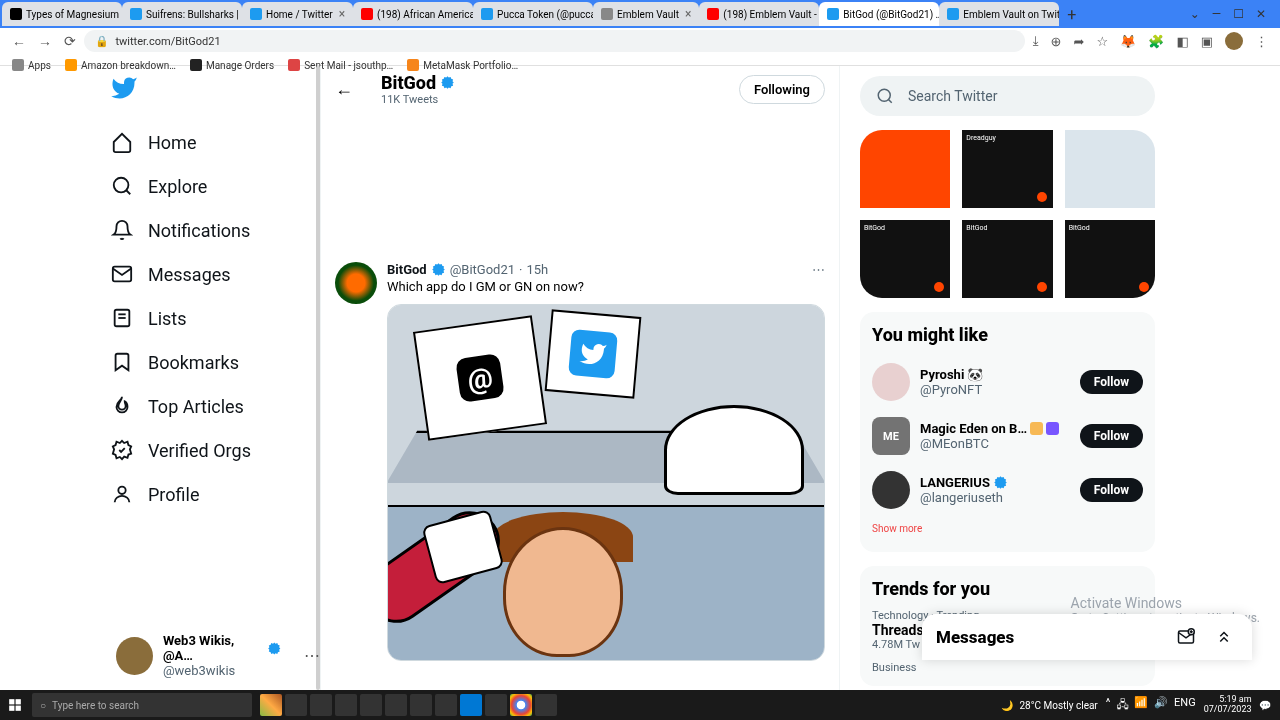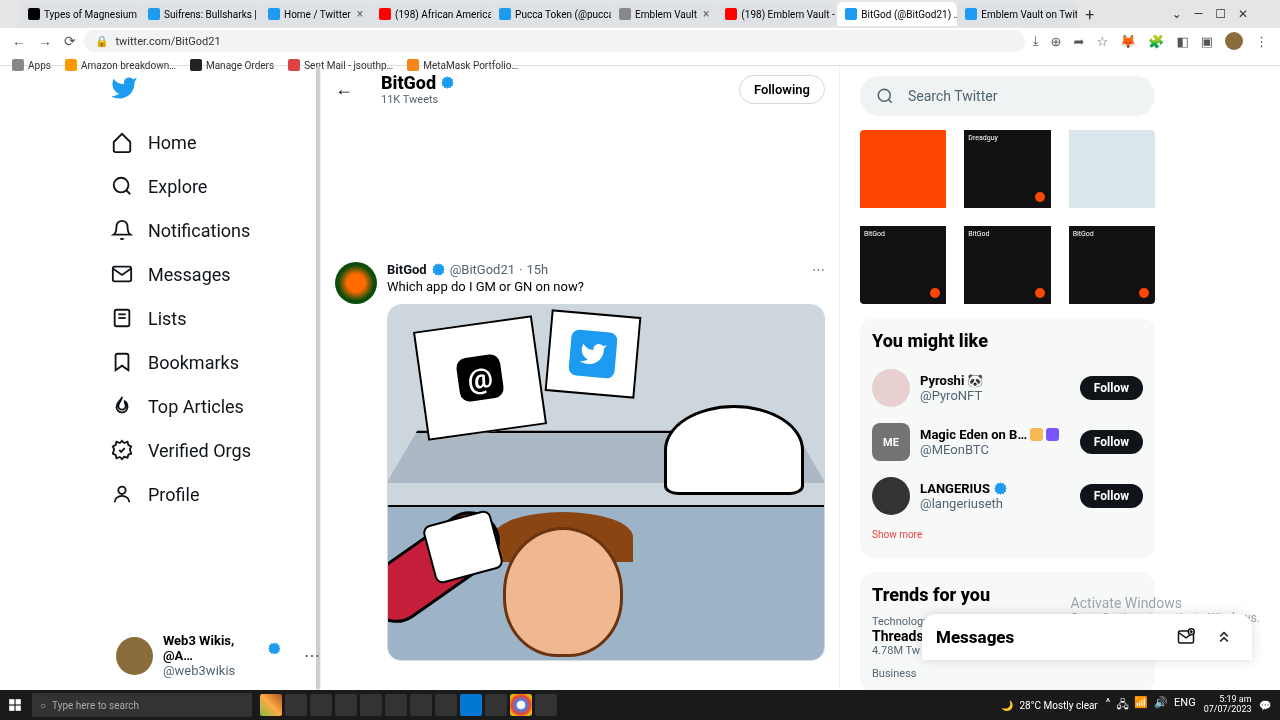--- a/index.html
+++ b/index.html
@@ -1,20 +1,20 @@
 <!DOCTYPE html>
 <html><head>
 <meta charset="utf-8">
 <style>
 * { margin: 0; padding: 0; box-sizing: border-box; font-family: -apple-system, BlinkMacSystemFont, "Segoe UI", Roboto, Helvetica, Arial, sans-serif; }
 body { background: #fff; overflow: hidden; width: 1280px; height: 720px; position: relative; }
 
 
 .browser-chrome { height: 66px; background: #fff; border-bottom: 1px solid #e0e0e0; }
-.tab-strip { height: 28px; background: #e5e5e5; display: flex; align-items: center; padding: 0 20px; gap: 0; }
+.tab-strip { height: 28px; background: #3b82f6; display: flex; align-items: center; padding: 0 2px; gap: 0; }
 .tab { height: 24px; padding: 0 8px; font-size: 10px; display: flex; align-items: center; gap: 4px; background: #dee1e6; border-radius: 6px 6px 0 0; max-width: 120px; overflow: hidden; white-space: nowrap; }
 .tab.active { background: #fff; }
 .tab-icon { width: 12px; height: 12px; border-radius: 2px; flex-shrink: 0; }
 .tab-close { color: #666; font-size: 12px; margin-left: 2px; }
 .tab-new { padding: 0 8px; color: #333; }
 .window-controls { margin-left: auto; display: flex; gap: 12px; padding: 0 12px; font-size: 12px; color: #333; }
 .url-bar { height: 26px; display: flex; align-items: center; gap: 8px; padding: 0 12px; }
 .nav-icons { display: flex; gap: 12px; color: #555; font-size: 14px; }
 .url-input { flex: 1; background: #f1f3f4; border-radius: 13px; height: 22px; padding: 0 12px; font-size: 11px; color: #333; display: flex; align-items: center; gap: 6px; }
 .lock-ic { color: #5f6368; }
@@ -67,21 +67,21 @@
 .console { position: absolute; left: 15px; right: 15px; bottom: 20px; height: 60px; background: #acb8c4; border-top: 3px solid #000; transform: perspective(200px) rotateX(30deg); }
 .meme-bottom { height: 155px; background: #9db3c7; position: relative; overflow: hidden; border-top: 2px solid #000; }
 .face { position: absolute; left: 115px; top: 20px; width: 120px; height: 130px; background: #f0b890; border: 3px solid #6b3410; border-radius: 50% 50% 45% 45%; }
 .hair { position: absolute; left: 105px; top: 5px; width: 140px; height: 50px; background: #8b4513; border-radius: 50% 50% 0 0; }
 .arm { position: absolute; left: -30px; top: 30px; width: 150px; height: 60px; background: #c41e3a; border: 3px solid #000; border-radius: 30px; transform: rotate(-35deg); }
 .cloth { position: absolute; left: 40px; top: 10px; width: 70px; height: 60px; background: #fff; border: 2px solid #000; border-radius: 8px; transform: rotate(-15deg); }
 
 
 .right { width: 335px; padding: 10px 20px; }
 .search-box { background: #eff3f4; border-radius: 22px; height: 40px; display: flex; align-items: center; gap: 14px; padding: 0 16px; color: #536471; font-size: 14px; margin-bottom: 14px; }
-.media-grid { display: grid; grid-template-columns: repeat(3, 1fr); gap: 18px; border-radius: 4px; overflow: hidden; margin-bottom: 14px; }
+.media-grid { display: grid; grid-template-columns: repeat(3, 1fr); gap: 12px; border-radius: 22px; overflow: hidden; margin-bottom: 14px; }
 .media-cell { height: 78px; background: #111; color: #fff; font-size: 7px; padding: 4px; position: relative; }
 .media-cell.c1 { background: #ff4500; }
 .media-cell.c3 { background: #dbe5ec; }
 .media-cell .dot { position: absolute; right: 6px; bottom: 6px; width: 10px; height: 10px; background: #ff4500; border-radius: 50%; }
 .card { background: #f7f9f9; border-radius: 14px; padding: 12px; margin-bottom: 14px; }
 .card-title { font-size: 18px; font-weight: 800; margin-bottom: 10px; }
 .suggest { display: flex; align-items: center; gap: 10px; padding: 8px 0; }
 .suggest-avatar { width: 38px; height: 38px; border-radius: 50%; background: #888; flex-shrink: 0; }
 .suggest-info { flex: 1; font-size: 13px; overflow: hidden; }
 .suggest-name { font-weight: 700; display: flex; align-items: center; gap: 3px; white-space: nowrap; }

